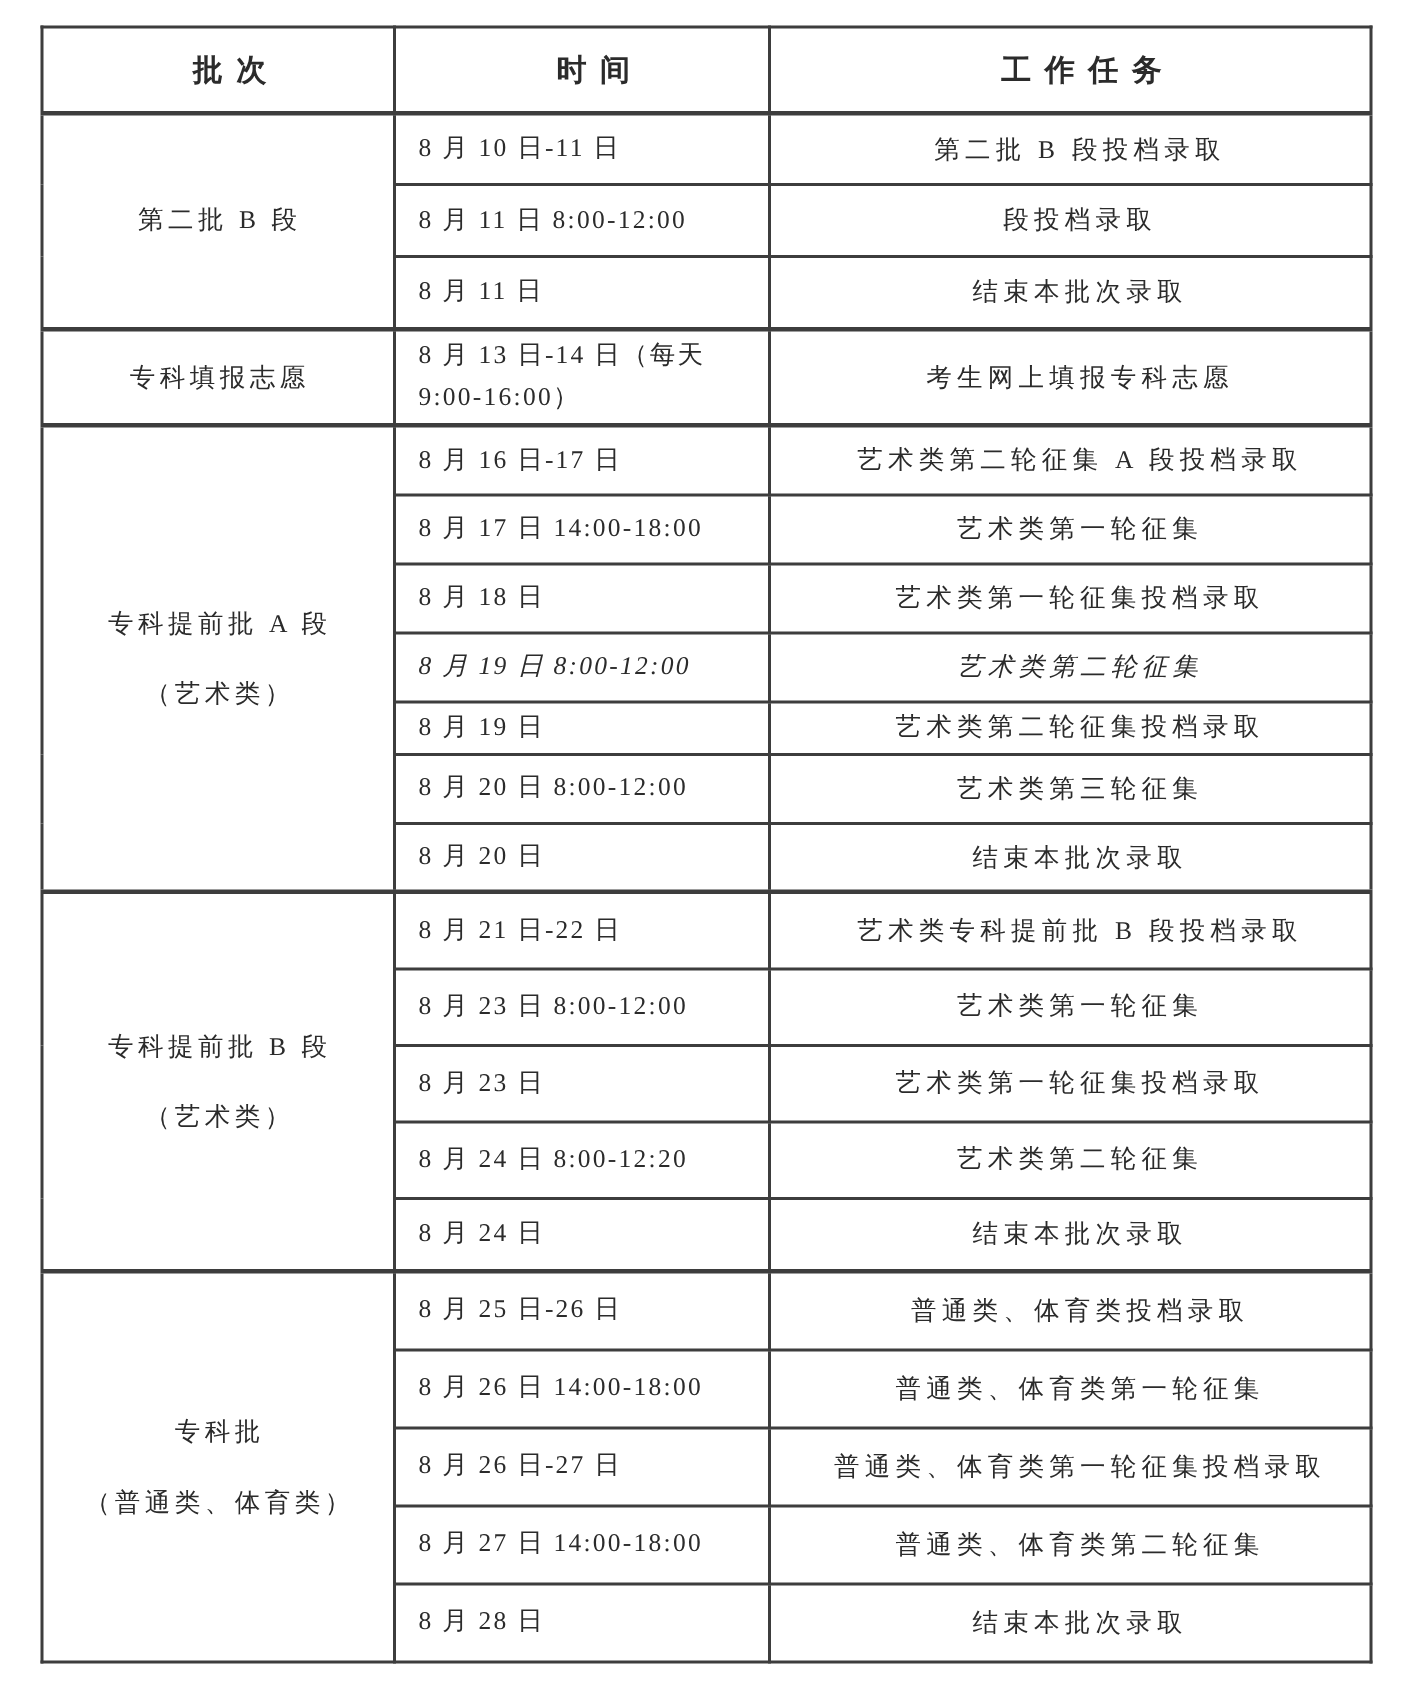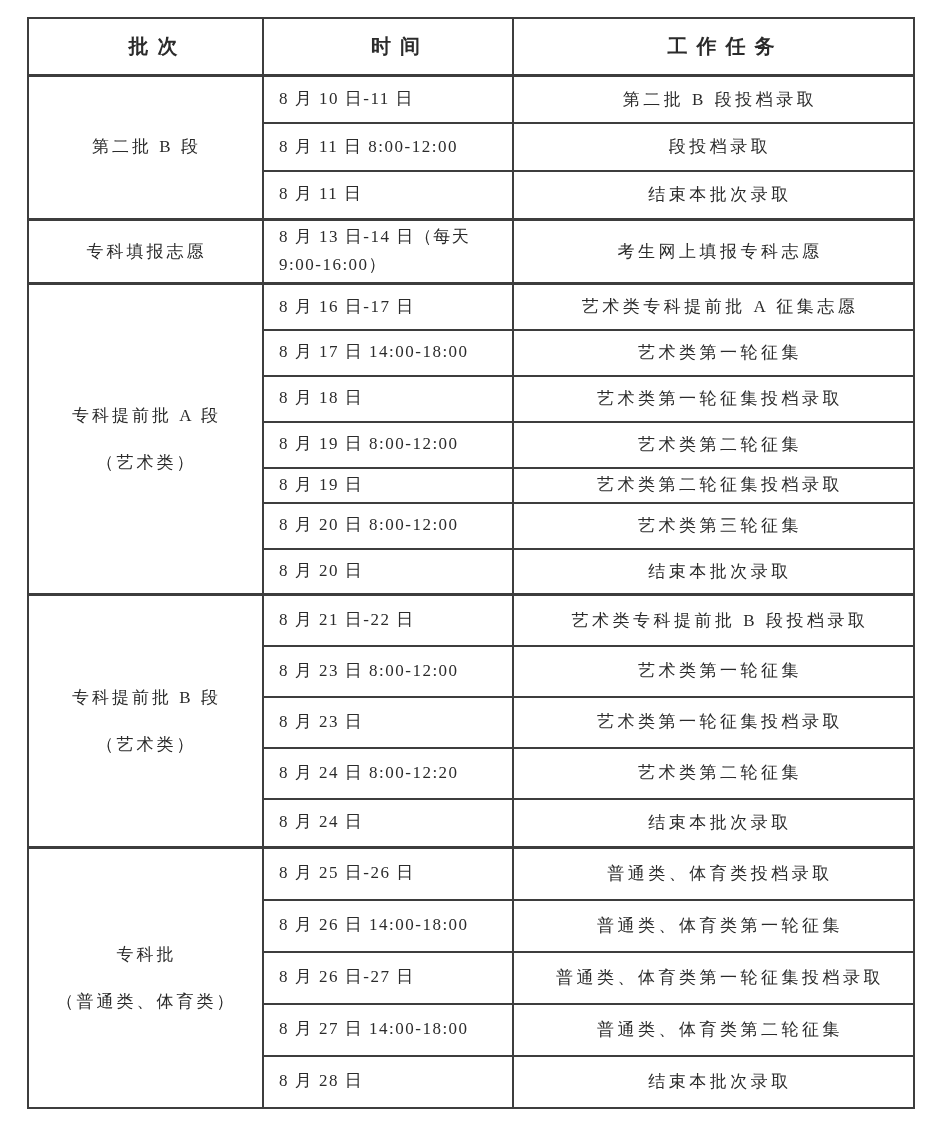--- a/index.html
+++ b/index.html
@@ -114,31 +114,31 @@
           <td class="task-cell">考生网上填报专科志愿</td>
         </tr>
       </tbody>
       <tbody>
         <tr style="height: 46px;">
           <th class="batch-cell" rowspan="7">
             <div class="batch-line">专科提前批 A 段</div>
             <div class="batch-line">（艺术类）</div>
           </th>
           <td class="time-cell">8 月 16 日-17 日</td>
-          <td class="task-cell">艺术类专科提前批 A 征集志愿</td>
+          <td class="task-cell">艺术类第二轮征集 A 段投档录取</td>
         </tr>
         <tr style="height: 46px;">
           <td class="time-cell">8 月 17 日 14:00-18:00</td>
           <td class="task-cell">艺术类第一轮征集</td>
         </tr>
         <tr style="height: 46px;">
           <td class="time-cell">8 月 18 日</td>
           <td class="task-cell">艺术类第一轮征集投档录取</td>
         </tr>
-        <tr style="height: 46px;">
+        <tr style="height: 46px; font-style: italic;">
           <td class="time-cell">8 月 19 日 8:00-12:00</td>
           <td class="task-cell">艺术类第二轮征集</td>
         </tr>
         <tr style="height: 34px;">
           <td class="time-cell">8 月 19 日</td>
           <td class="task-cell">艺术类第二轮征集投档录取</td>
         </tr>
         <tr style="height: 46px;">
           <td class="time-cell">8 月 20 日 8:00-12:00</td>
           <td class="task-cell">艺术类第三轮征集</td>

